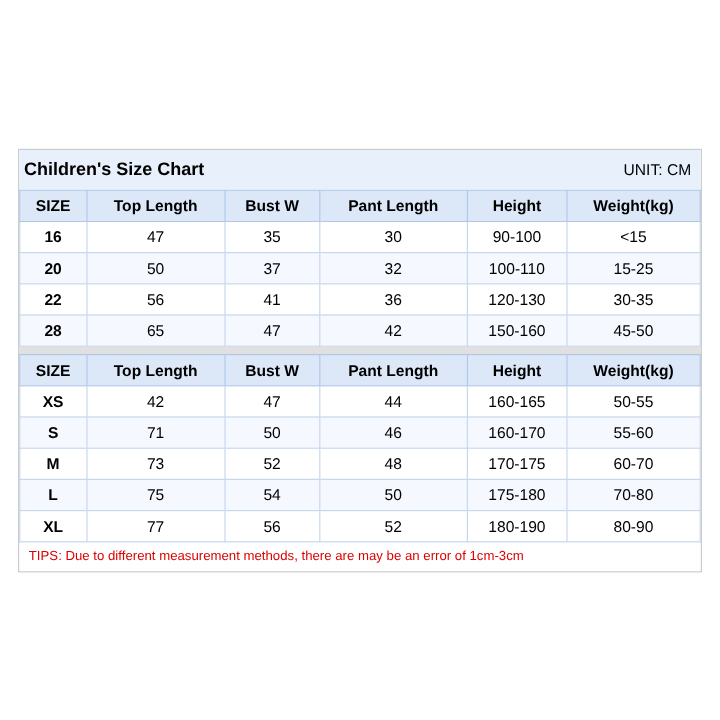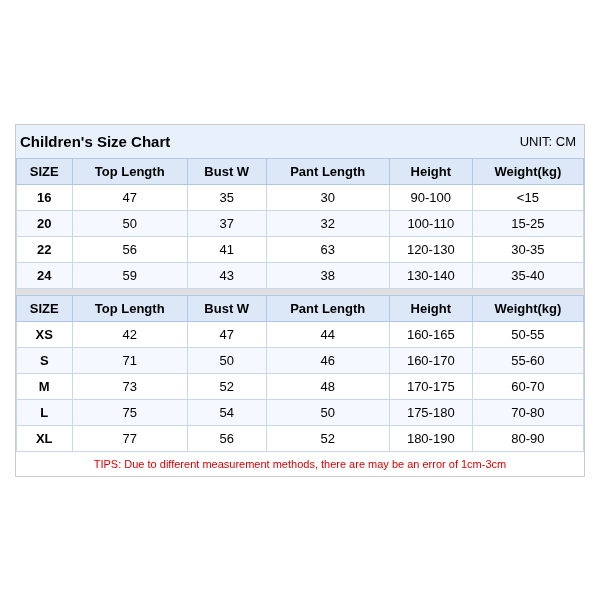--- a/index.html
+++ b/index.html
@@ -58,21 +58,20 @@
     tr:nth-child(odd) td {
       background: #fff;
     }
     td:first-child {
       font-weight: bold;
     }
     .tips {
       padding: 6px 8px;
       font-size: 11px;
       color: #d00;
-      text-align: center;
     }
     .section-divider {
       height: 6px;
       background: #e0e0e0;
     }
   </style>
 </head>
 <body>
 
 <div class="chart-container">
@@ -107,31 +106,31 @@
           <td>50</td>
           <td>37</td>
           <td>32</td>
           <td>100-110</td>
           <td>15-25</td>
         </tr>
         <tr>
           <td>22</td>
           <td>56</td>
           <td>41</td>
-          <td>63</td>
+          <td>36</td>
           <td>120-130</td>
           <td>30-35</td>
         </tr>
         <tr>
-          <td>24</td>
-          <td>59</td>
-          <td>43</td>
-          <td>38</td>
-          <td>130-140</td>
-          <td>35-40</td>
+          <td>28</td>
+          <td>65</td>
+          <td>47</td>
+          <td>42</td>
+          <td>150-160</td>
+          <td>45-50</td>
         </tr>
       </tbody>
   </table>
 
   <div class="section-divider"></div>
 
 
   <table>
     <thead>
       <tr>

